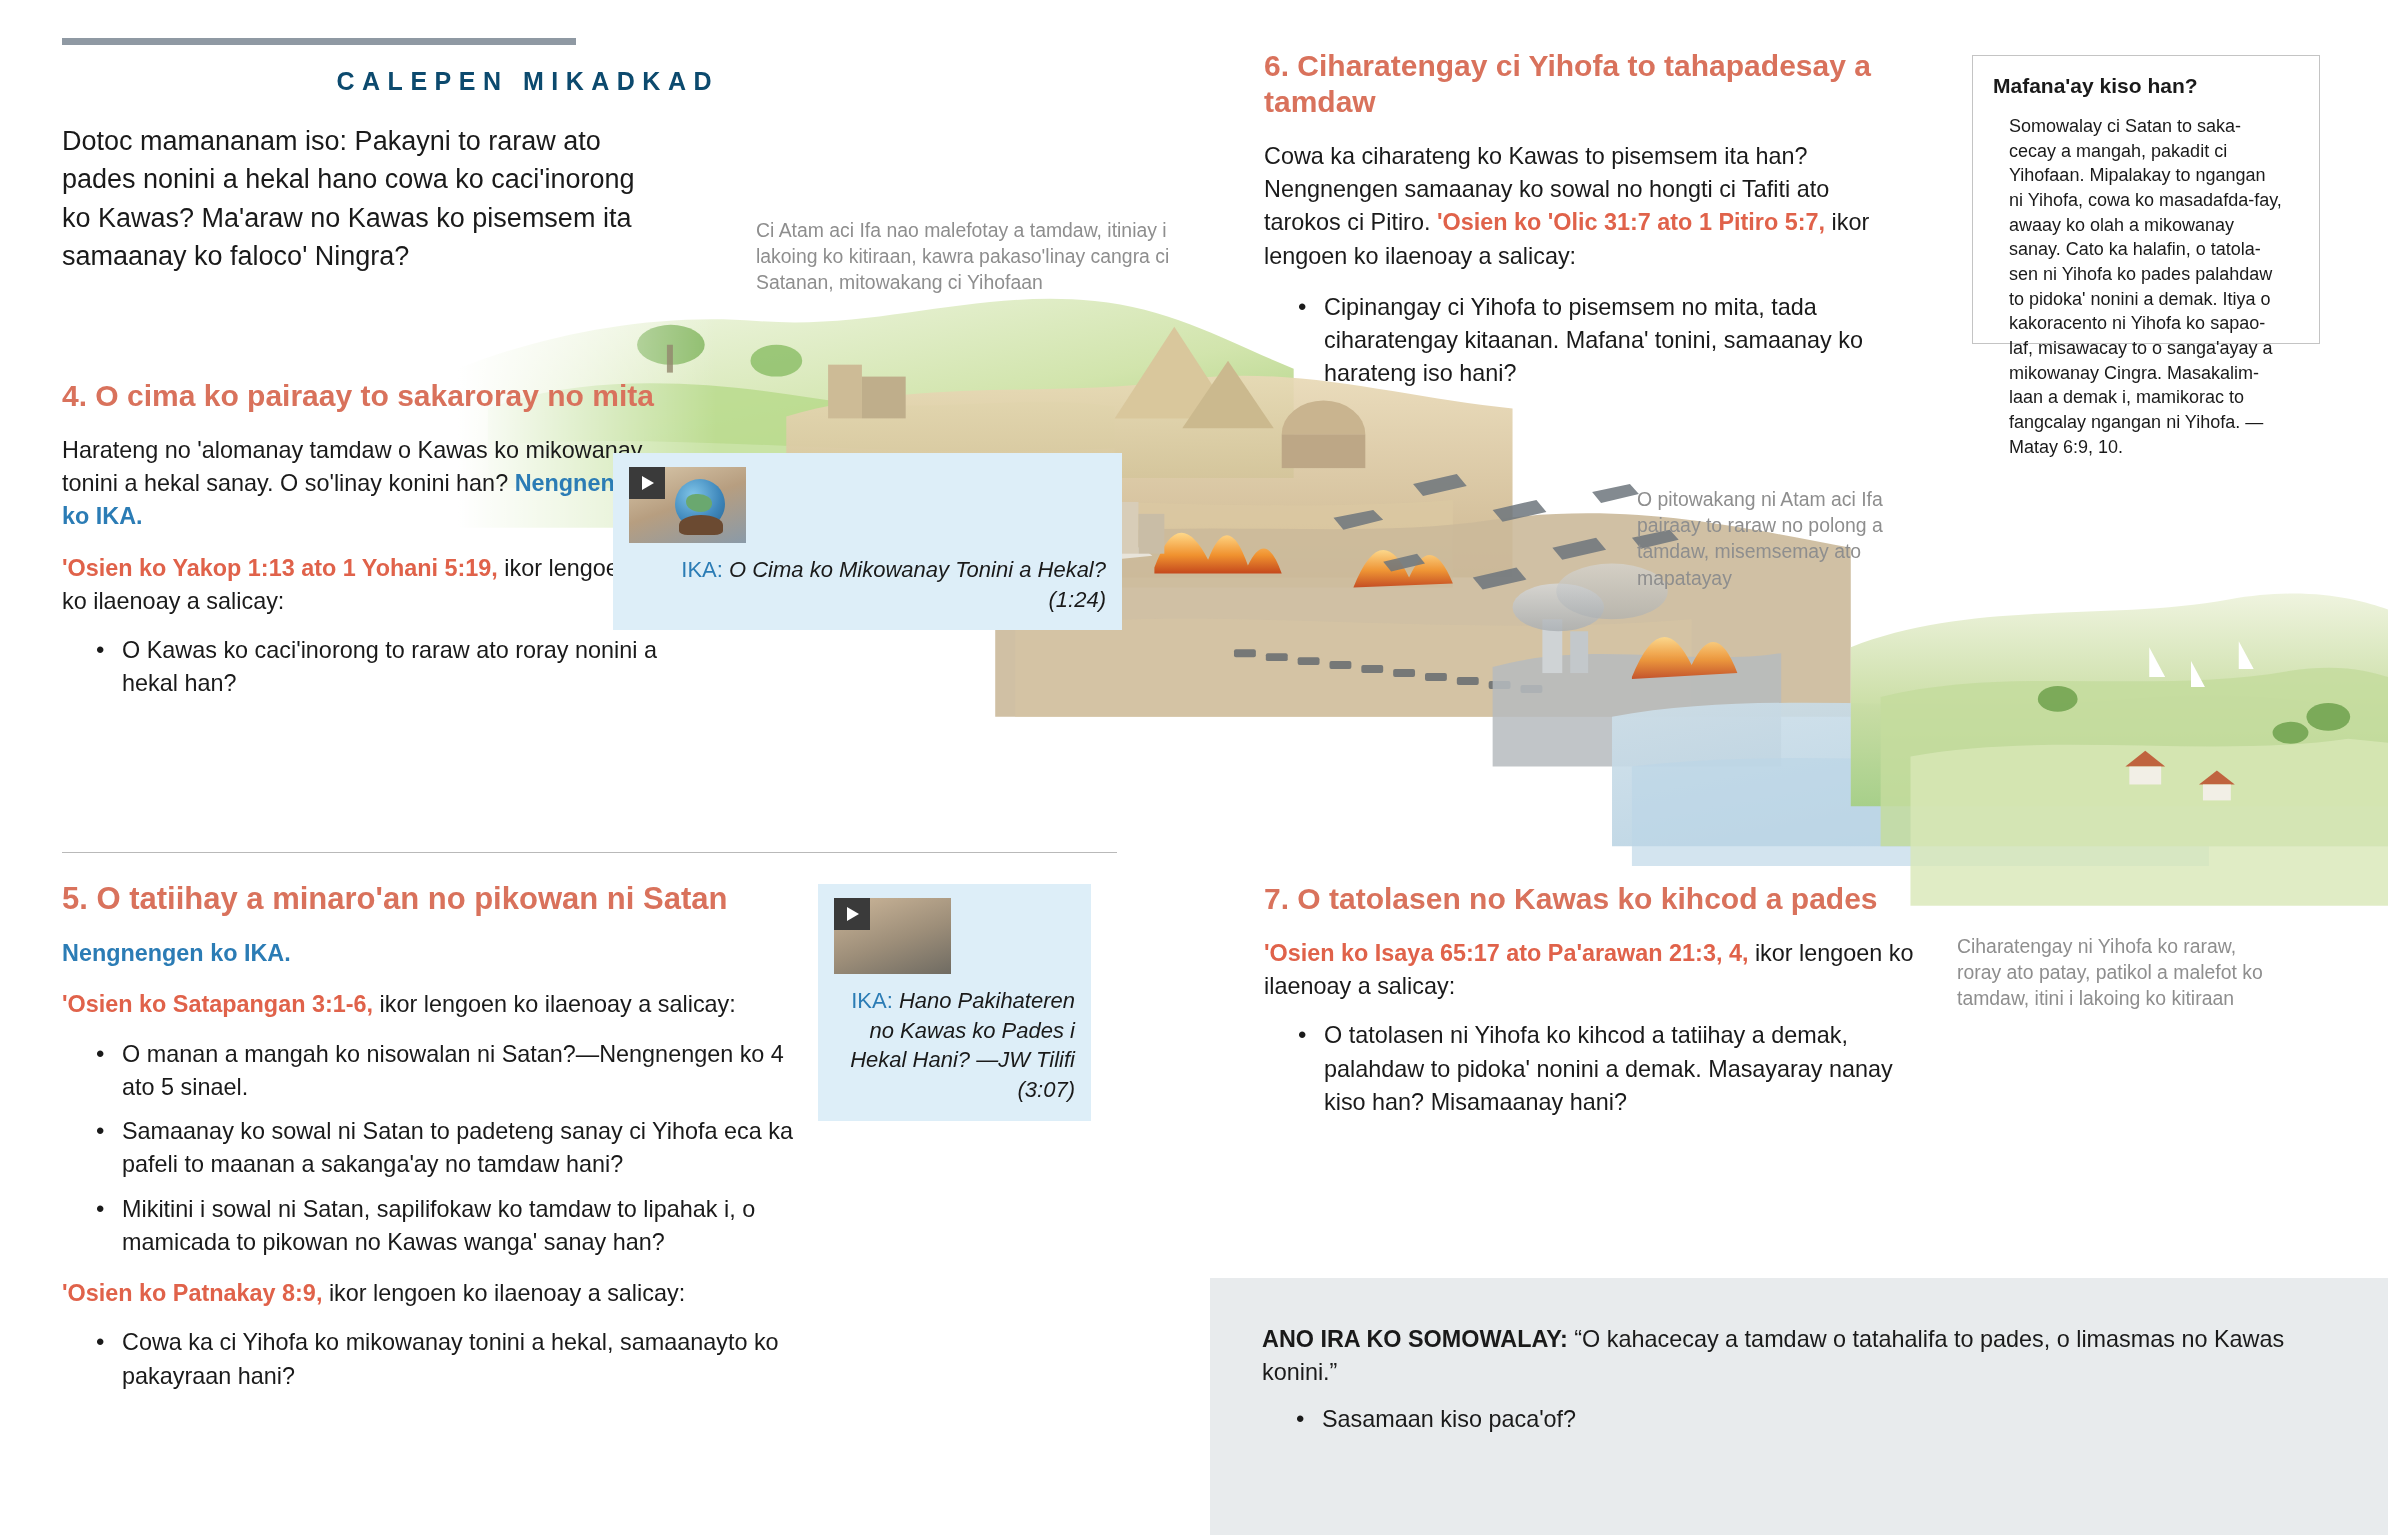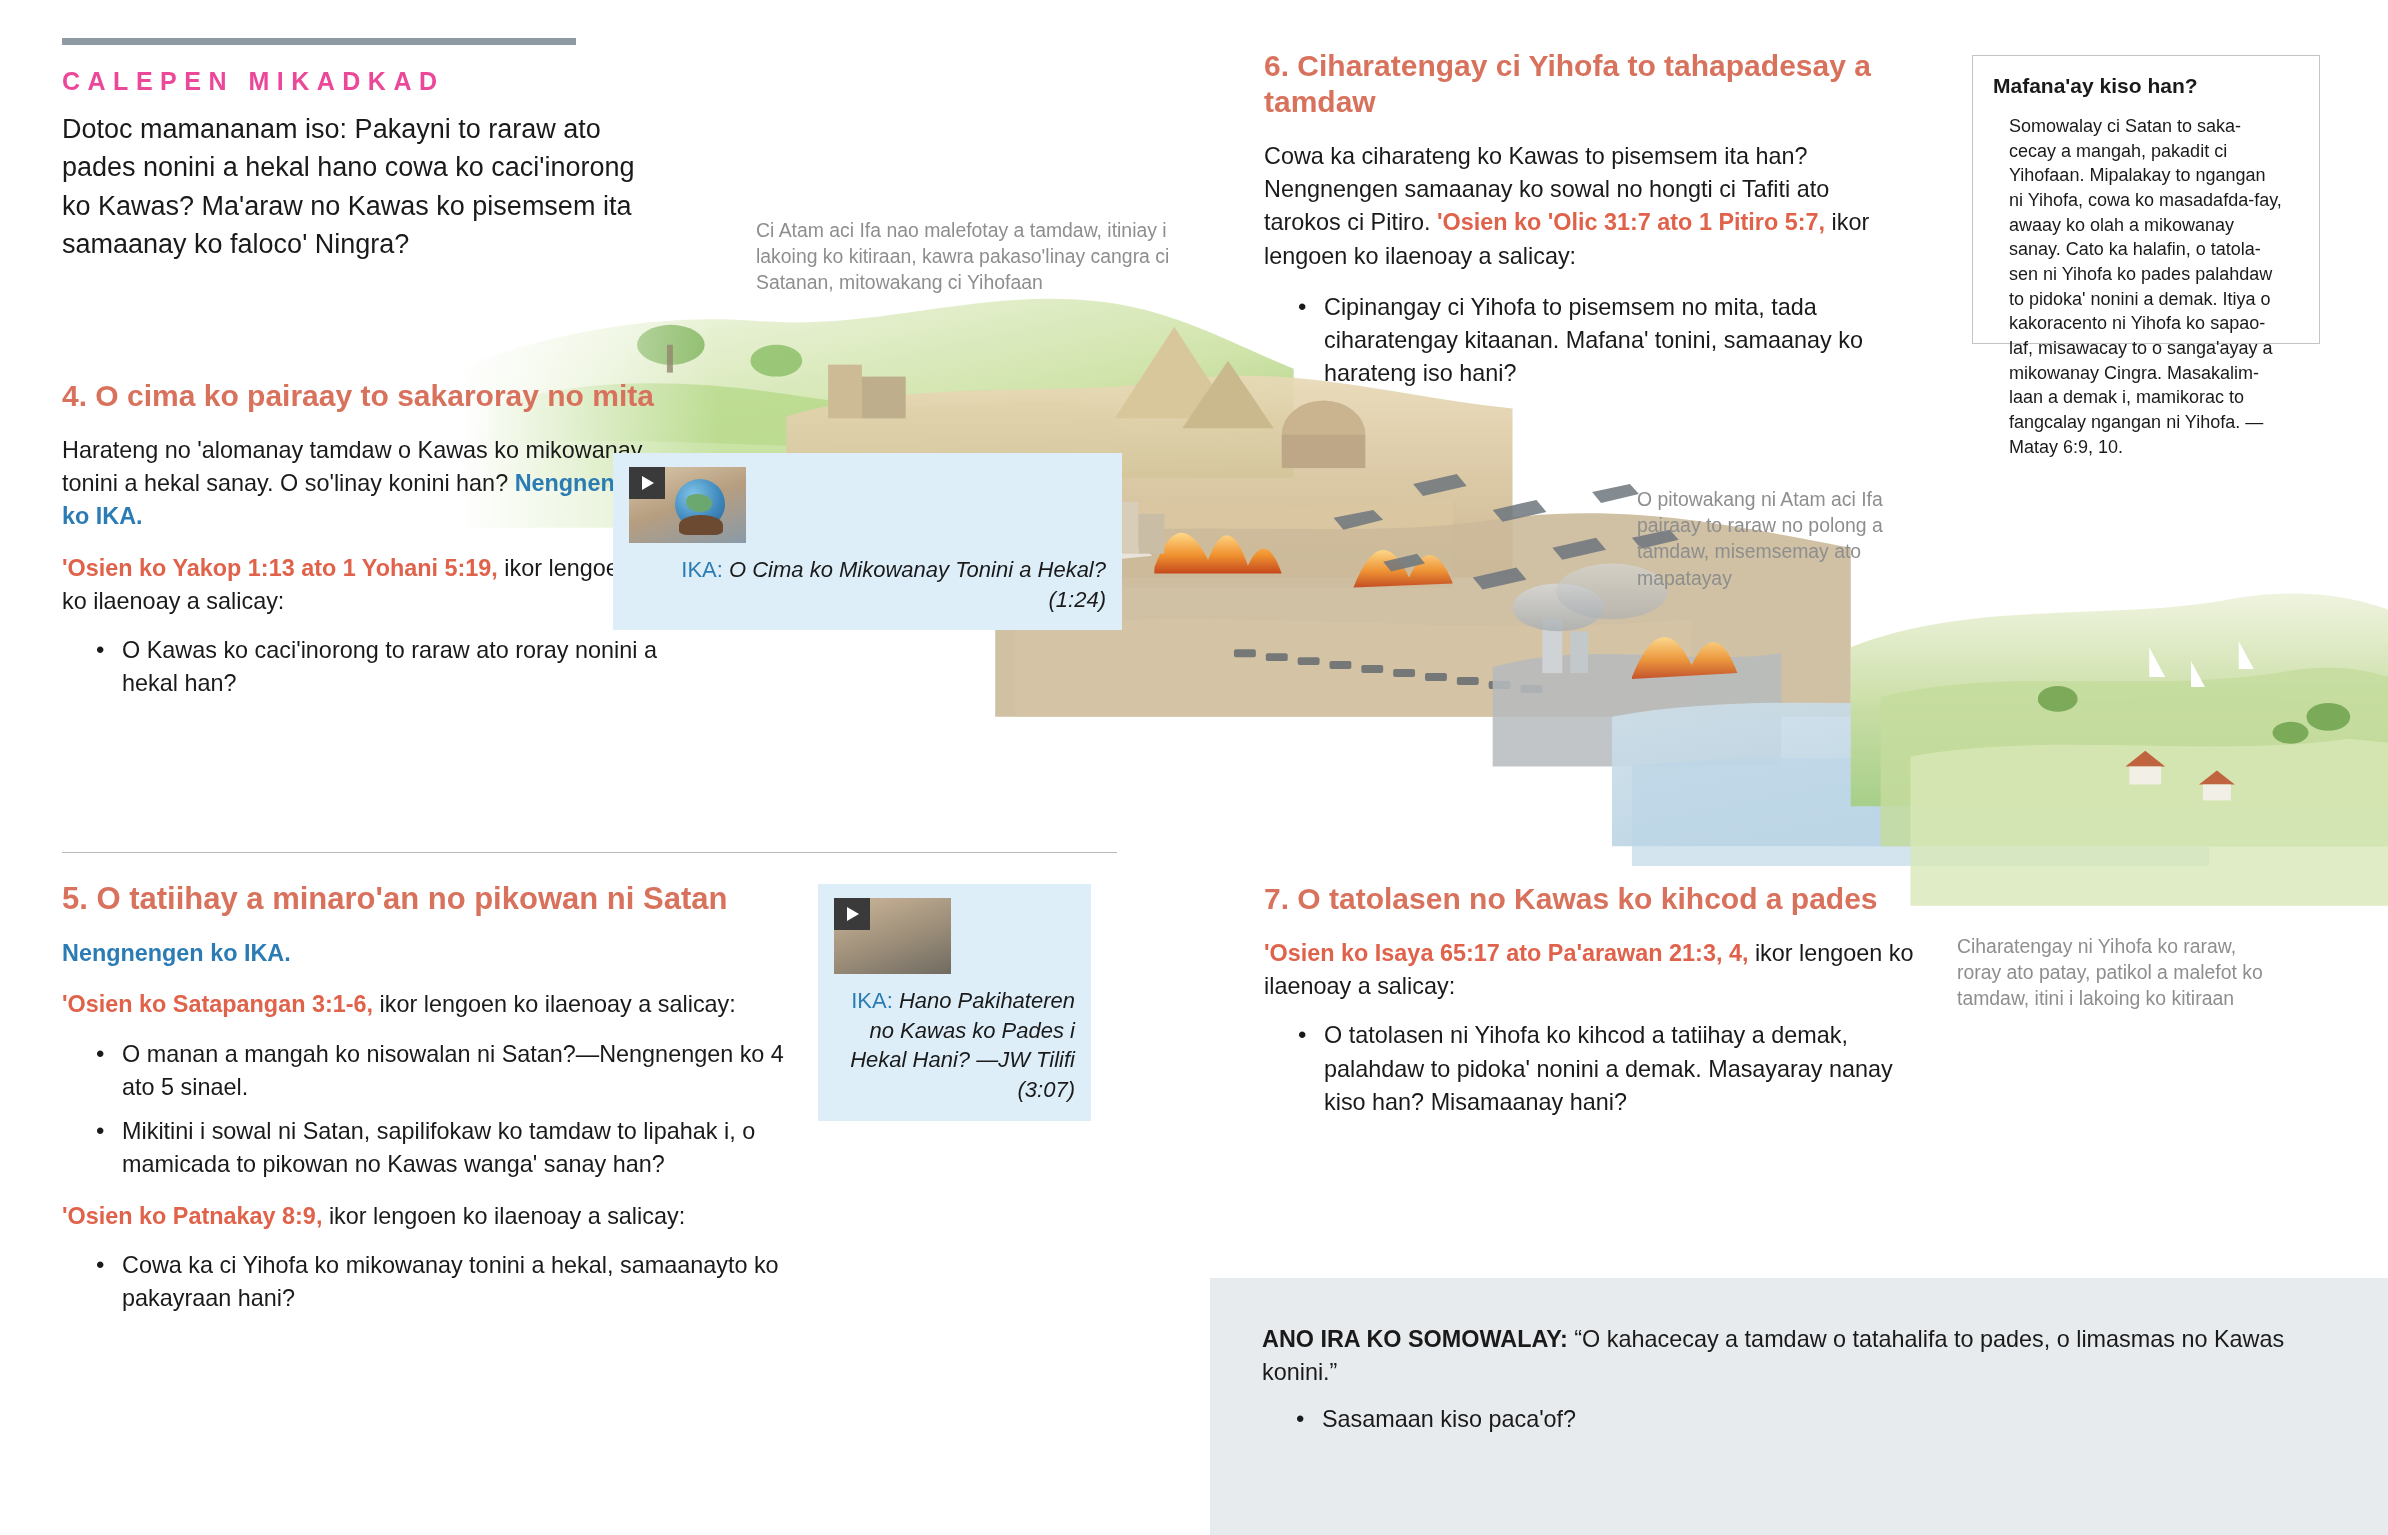--- a/index.html
+++ b/index.html
@@ -16,21 +16,21 @@
   #artwork { position:absolute; left:458px; top:249px; width:1930px; height:677px; }
 
   
   .col-left { position:absolute; left:62px; top:38px; width:657px; }
 
   .rule-top {
     width:514px; height:7px; background:#8f99a3; margin-bottom:22px;
   }
   .eyebrow {
     font-size:25px; font-weight:700; letter-spacing:7.5px;
-    color:#ec4899; margin-bottom:14px;
+    color:#0c4a6e; margin-bottom:26px;text-align:right;
   }
   .intro {
     font-size:27px; line-height:1.42; color:#1a1a1a; max-width:597px;
   }
 
   .sec-h {
     color:#d9725c; font-weight:700; font-size:30px; line-height:1.2;
     margin:0 0 20px 0;
   }
   .sec-h--sm { font-size:31px; }
@@ -290,20 +290,21 @@
 <div class="artcap" style="left:1957px; top:933px; width:328px;">Ciharatengay ni Yihofa ko raraw, roray ato patay, patikol a malefot ko tamdaw, itini i lakoing ko kitiraan</div>
 
 <div class="hr-left"></div>
 
 <div class="col-l5">
   <h2 class="sec-h sec-h--sm">5. O tatiihay a minaro'an no pikowan ni Satan</h2>
   <p class="body-p"><span class="link-blue">Nengnengen ko IKA.</span></p>
   <p class="cite-line"><span class="cite">'Osien ko Satapangan 3:1-6,</span><span> ikor lengoen ko ilaenoay a salicay:</span></p>
   <ul class="bullets">
     <li>O manan a mangah ko nisowalan ni Satan?—Nengnengen ko 4 ato 5 sinael.</li>
+    <li>Samaanay ko sowal ni Satan to padeteng sanay ci Yihofa eca ka pafeli to maanan a sakanga'ay no tamdaw hani?</li>
     <li>Mikitini i sowal ni Satan, sapilifokaw ko tamdaw to lipahak i, o mamicada to pikowan no Kawas wanga' sanay han?</li>
   </ul>
   <p class="cite-line"><span class="cite">'Osien ko Patnakay 8:9,</span><span> ikor lengoen ko ilaenoay a salicay:</span></p>
   <ul class="bullets">
     <li>Cowa ka ci Yihofa ko mikowanay tonini a hekal, samaanayto ko pakayraan hani?</li>
   </ul>
 </div>
 
 <div class="videobox" style="left:818px; top:884px; width:273px;">
   <div class="thumb t2">

